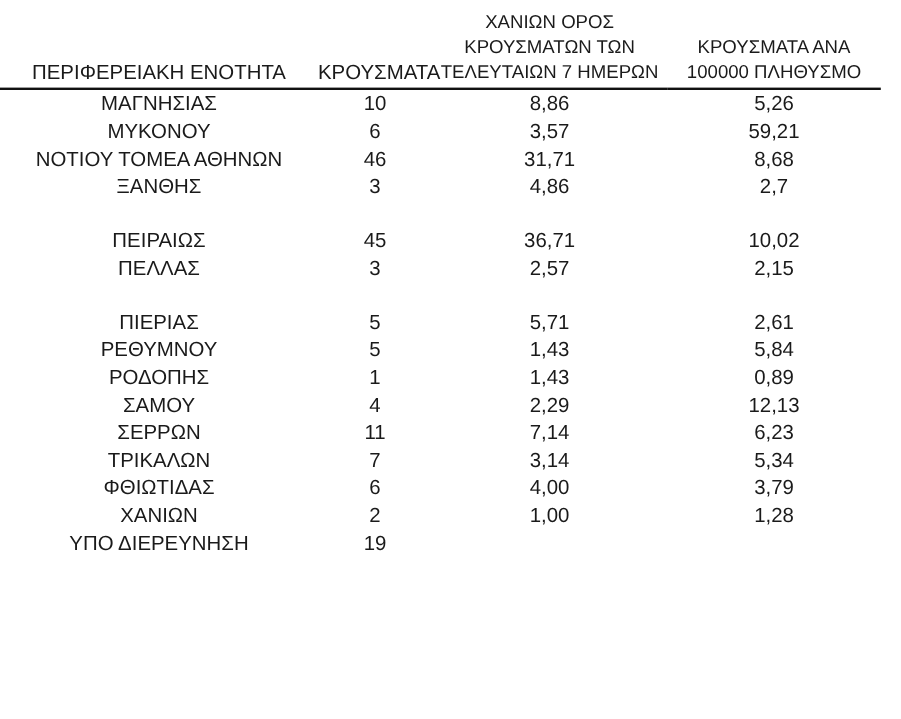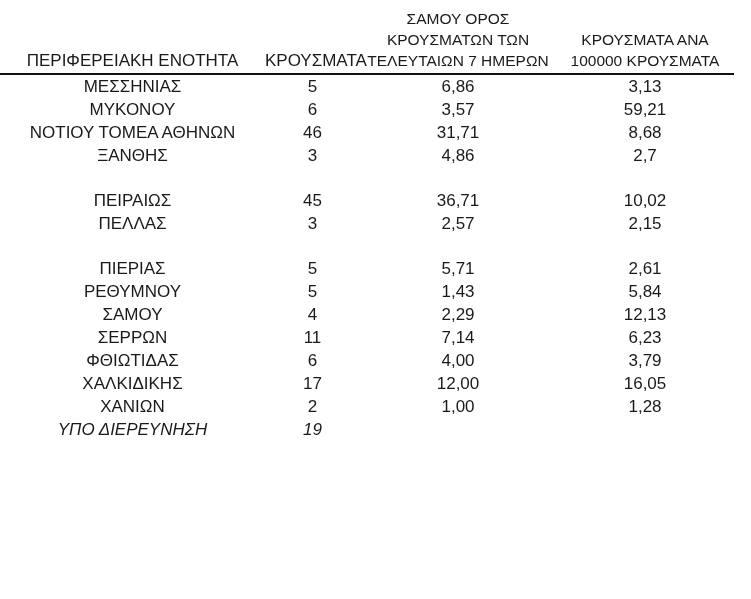--- a/index.html
+++ b/index.html
@@ -35,21 +35,21 @@
   tbody td {
     text-align: center;
     vertical-align: middle;
     font-size: 17px;
     height: 23px;
     padding: 0;
     white-space: nowrap;
     overflow: hidden;
   }
   tr.spacer td { height: 22px; }
-  tr.italic td { font-style: italic; }
+  tr.italic td { }
 </style>
 </head>
 <body>
 
 <div class="page">
   <table class="cases">
     <colgroup>
       <col class="c1">
         <col class="c2">
         <col class="c3">
@@ -57,36 +57,36 @@
     </colgroup>
     <thead>
       <tr>
         <th>
           <span>ΠΕΡΙΦΕΡΕΙΑΚΗ ΕΝΟΤΗΤΑ</span>
         </th>
         <th>
           <span>ΚΡΟΥΣΜΑΤΑ</span>
         </th>
         <th>
-          <span class="hdr-small">ΣΑΜΟΥ ΟΡΟΣ</span>
+          <span class="hdr-small">ΧΑΝΙΩΝ ΟΡΟΣ</span>
           <span class="hdr-small">ΚΡΟΥΣΜΑΤΩΝ ΤΩΝ</span>
           <span class="hdr-small">ΤΕΛΕΥΤΑΙΩΝ 7 ΗΜΕΡΩΝ</span>
         </th>
         <th>
           <span class="hdr-small">ΚΡΟΥΣΜΑΤΑ ΑΝΑ</span>
-          <span class="hdr-small">100000 ΚΡΟΥΣΜΑΤΑ</span>
+          <span class="hdr-small">100000 ΠΛΗΘΥΣΜΟ</span>
         </th>
       </tr>
     </thead>
     <tbody>
         <tr>
-    <td>ΜΕΣΣΗΝΙΑΣ</td>
-    <td>5</td>
-    <td>6,86</td>
-    <td>3,13</td>
+    <td>ΜΑΓΝΗΣΙΑΣ</td>
+    <td>10</td>
+    <td>8,86</td>
+    <td>5,26</td>
   </tr>
         <tr>
     <td>ΜΥΚΟΝΟΥ</td>
     <td>6</td>
     <td>3,57</td>
     <td>59,21</td>
   </tr>
         <tr>
     <td>ΝΟΤΙΟΥ ΤΟΜΕΑ ΑΘΗΝΩΝ</td>
     <td>46</td>
@@ -123,42 +123,48 @@
     <td>5,71</td>
     <td>2,61</td>
   </tr>
         <tr>
     <td>ΡΕΘΥΜΝΟΥ</td>
     <td>5</td>
     <td>1,43</td>
     <td>5,84</td>
   </tr>
         <tr>
+    <td>ΡΟΔΟΠΗΣ</td>
+    <td>1</td>
+    <td>1,43</td>
+    <td>0,89</td>
+  </tr>
+        <tr>
     <td>ΣΑΜΟΥ</td>
     <td>4</td>
     <td>2,29</td>
     <td>12,13</td>
   </tr>
         <tr>
     <td>ΣΕΡΡΩΝ</td>
     <td>11</td>
     <td>7,14</td>
     <td>6,23</td>
   </tr>
         <tr>
+    <td>ΤΡΙΚΑΛΩΝ</td>
+    <td>7</td>
+    <td>3,14</td>
+    <td>5,34</td>
+  </tr>
+        <tr>
     <td>ΦΘΙΩΤΙΔΑΣ</td>
     <td>6</td>
     <td>4,00</td>
     <td>3,79</td>
-  </tr>
-        <tr>
-    <td>ΧΑΛΚΙΔΙΚΗΣ</td>
-    <td>17</td>
-    <td>12,00</td>
-    <td>16,05</td>
   </tr>
         <tr>
     <td>ΧΑΝΙΩΝ</td>
     <td>2</td>
     <td>1,00</td>
     <td>1,28</td>
   </tr>
         <tr class="italic">
     <td>ΥΠΟ ΔΙΕΡΕΥΝΗΣΗ</td>
     <td>19</td>

